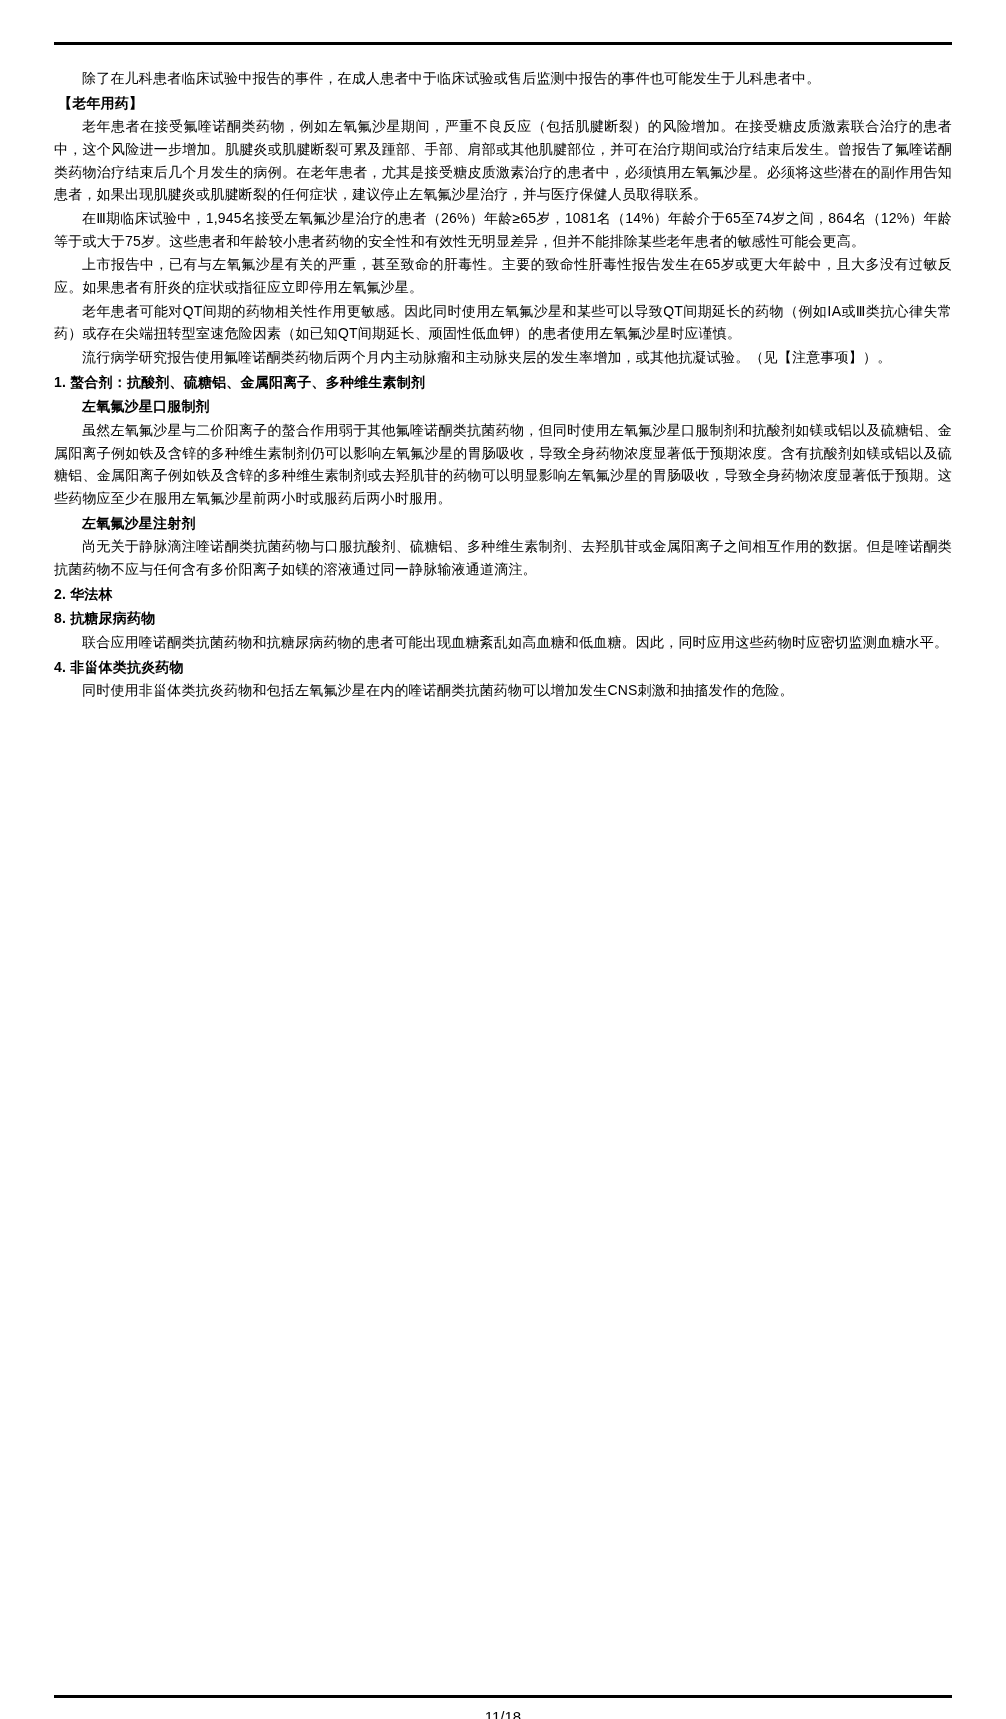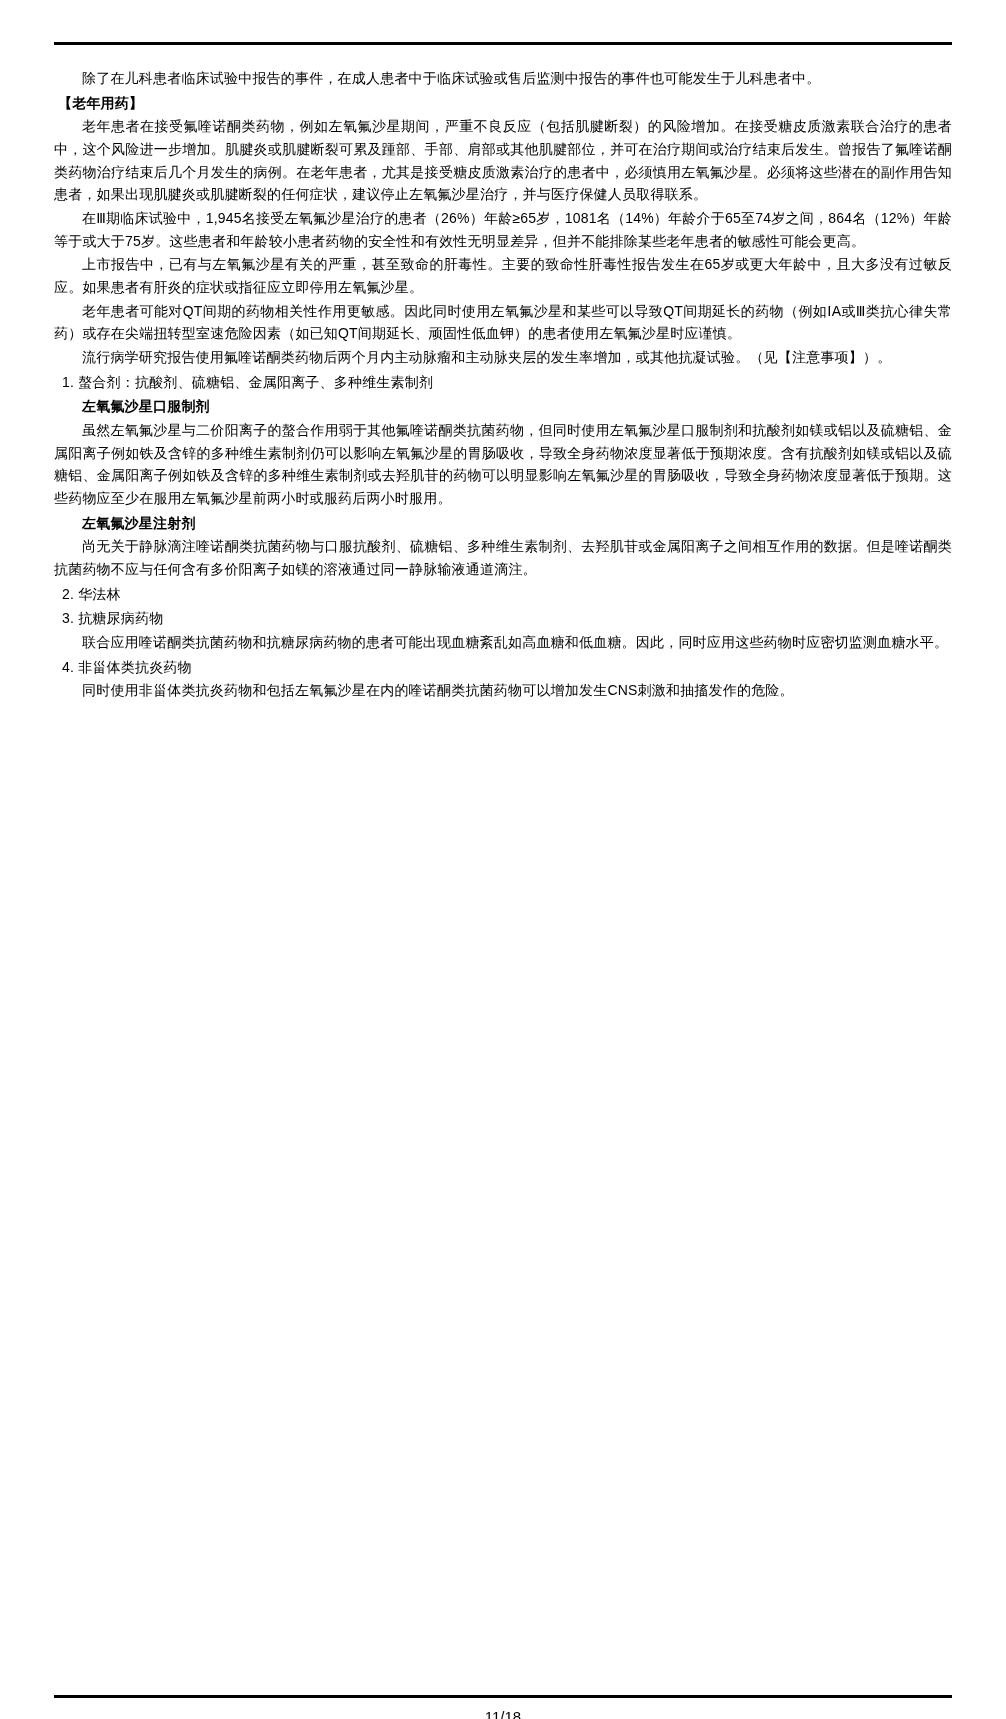--- a/index.html
+++ b/index.html
@@ -42,22 +42,22 @@
     margin: 0 0 1px 0;
   }
   .indent2 {
     text-indent: 2em;
   }
   .sec-head {
     font-weight: bold;
     margin: 2px 0 1px 4px;
   }
   .sub-head {
-    font-weight: normal;
-    margin: 2px 0 1px 8px;
+    font-weight: bold;
+    margin: 2px 0 1px 0;
   }
   .sub-sub-head {
     font-weight: bold;
     text-indent: 2em;
     margin: 2px 0 1px 0;
   }
   .footer {
     position: absolute;
     left: 0;
     right: 0;
@@ -102,21 +102,21 @@
 
     <p class="indent2">虽然左氧氟沙星与二价阳离子的螯合作用弱于其他氟喹诺酮类抗菌药物，但同时使用左氧氟沙星口服制剂和抗酸剂如镁或铝以及硫糖铝、金属阳离子例如铁及含锌的多种维生素制剂仍可以影响左氧氟沙星的胃肠吸收，导致全身药物浓度显著低于预期浓度。含有抗酸剂如镁或铝以及硫糖铝、金属阳离子例如铁及含锌的多种维生素制剂或去羟肌苷的药物可以明显影响左氧氟沙星的胃肠吸收，导致全身药物浓度显著低于预期。这些药物应至少在服用左氧氟沙星前两小时或服药后两小时服用。</p>
 
     <p class="sub-sub-head">左氧氟沙星注射剂</p>
 
     <p class="indent2">尚无关于静脉滴注喹诺酮类抗菌药物与口服抗酸剂、硫糖铝、多种维生素制剂、去羟肌苷或金属阳离子之间相互作用的数据。但是喹诺酮类抗菌药物不应与任何含有多价阳离子如镁的溶液通过同一静脉输液通道滴注。</p>
 
     <p class="sub-head">2. 华法林</p>
 
 
-    <p class="sub-head">3. 抗糖尿病药物</p>
+    <p class="sub-head">8. 抗糖尿病药物</p>
 
     <p class="indent2">联合应用喹诺酮类抗菌药物和抗糖尿病药物的患者可能出现血糖紊乱如高血糖和低血糖。因此，同时应用这些药物时应密切监测血糖水平。</p>
 
     <p class="sub-head">4. 非甾体类抗炎药物</p>
 
     <p class="indent2">同时使用非甾体类抗炎药物和包括左氧氟沙星在内的喹诺酮类抗菌药物可以增加发生CNS刺激和抽搐发作的危险。</p>
 
   </div>
 
   <div class="footer">

